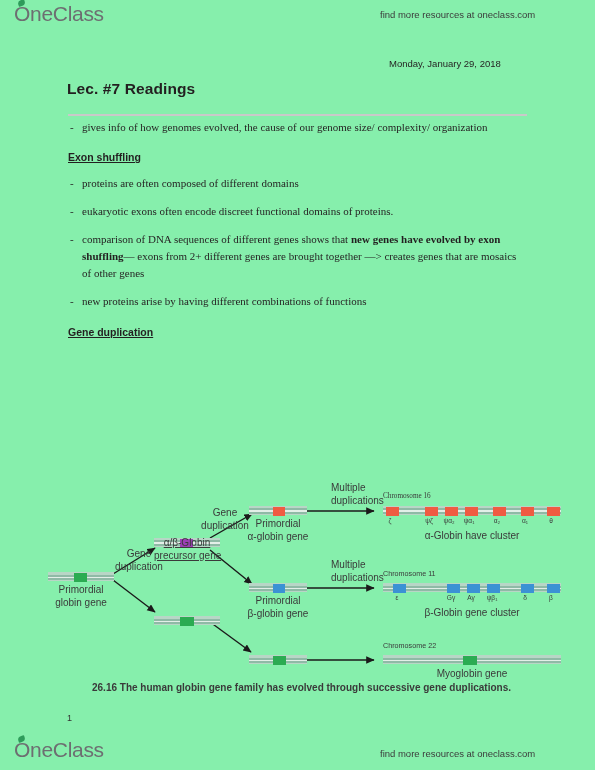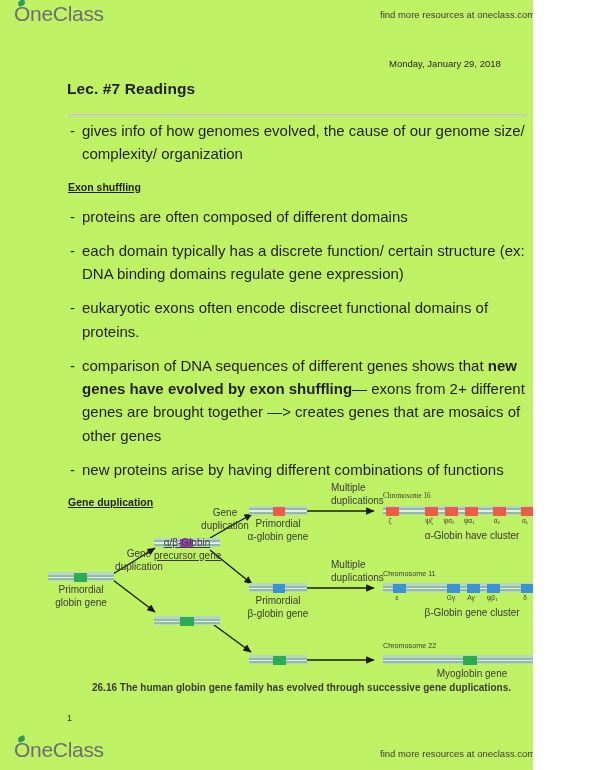--- a/index.html
+++ b/index.html
@@ -6,24 +6,24 @@
     margin: 0;
     padding: 0;
     background: #ffffff;
   }
   body {
     font-family: "Liberation Sans", sans-serif;
     color: #231f20;
   }
   .page {
     position: relative;
-    width: 533px;
+    width: 595px;
     height: 770px;
     overflow: hidden;
-    background: #bef264;
+    background: #86efac;
   }
 
   
   .oc-logo {
     position: absolute;
     display: flex;
     align-items: center;
     user-select: none;
   }
   .oc-logo .oc-word {
@@ -112,25 +112,26 @@
     margin-bottom: 11px;
   }
 
   ul.bullets {
     list-style: none;
     margin: 0;
     padding: 0;
   }
   ul.bullets li {
     position: relative;
-    font-size: 15px;
+    font-size: 11px;
     line-height: 1.55;
     color: #231f20;
     padding-left: 14px;
     margin-bottom: 11px;
+    font-family: Liberation Serif, serif;
   }
   ul.bullets li::before {
     content: "-";
     position: absolute;
     left: 2px;
     top: 0;
     color: #231f20;
   }
   ul.bullets li b { font-weight: bold; }
 
@@ -230,21 +231,20 @@
 
   <div class="content">
 
     <ul class="bullets">
       <li>gives info of how genomes evolved, the cause of our genome size/ complexity/ organization</li>
     </ul>
 
     <div class="section-head bold-underline">Exon shuffling</div>
     <ul class="bullets">
       <li>proteins are often composed of different domains</li>
-      <li>each domain typically has a discrete function/ certain structure (ex: DNA binding domains regulate gene expression)</li>
       <li>eukaryotic exons often encode discreet functional domains of proteins.</li>
       <li>comparison of DNA sequences of different genes shows that <b>new genes have evolved by exon shuffling</b>— exons from 2+ different genes are brought together —&gt; creates genes that are mosaics of other genes</li>
       <li>new proteins arise by having different combinations of functions</li>
     </ul>
 
     <div class="section-head bold-underline">Gene duplication</div>
   </div>
 
   <div class="figure">
 

